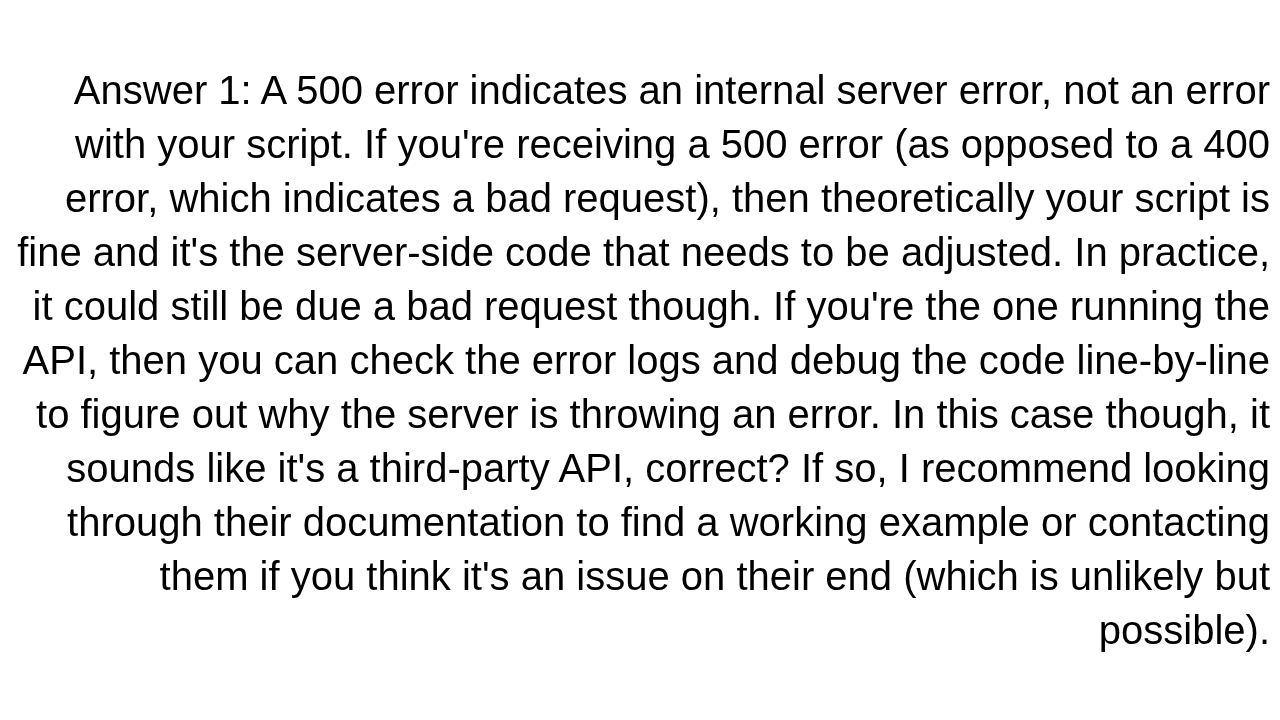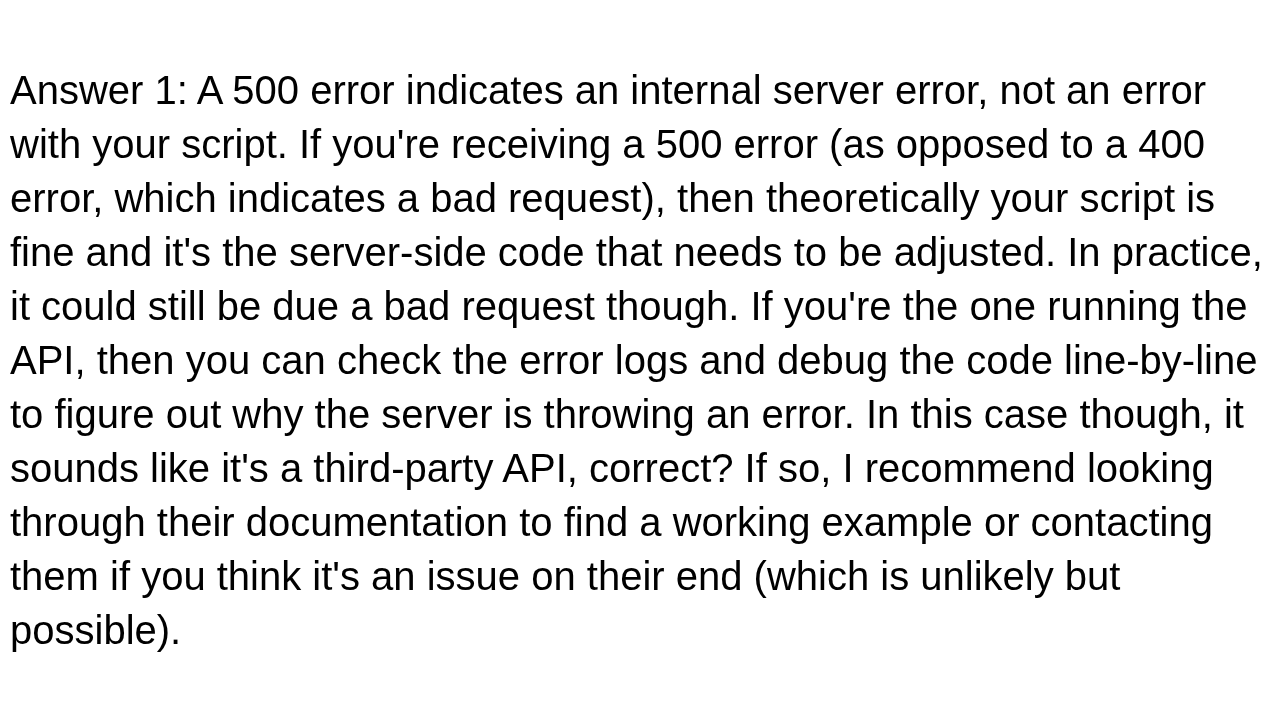--- a/index.html
+++ b/index.html
@@ -17,21 +17,21 @@
     align-items: center;
     justify-content: center;
     box-sizing: border-box;
     padding: 0 10px;
   }
   .answer-text {
     font-family: Arial, Helvetica, sans-serif;
     font-size: 40px;
     line-height: 1.35;
     color: #000000;
-    text-align: left;
+    text-align: right;
     font-weight: 400;
     max-width: 1260px;
   }
 </style>
 </head>
 <body>
 
 <div class="page">
   <p class="answer-text">
     <span>Answer 1:</span>

